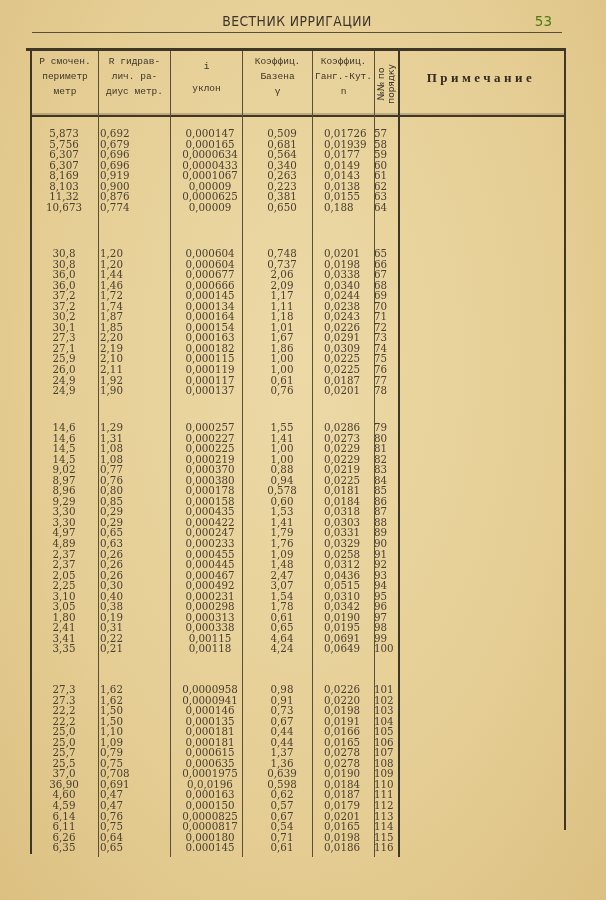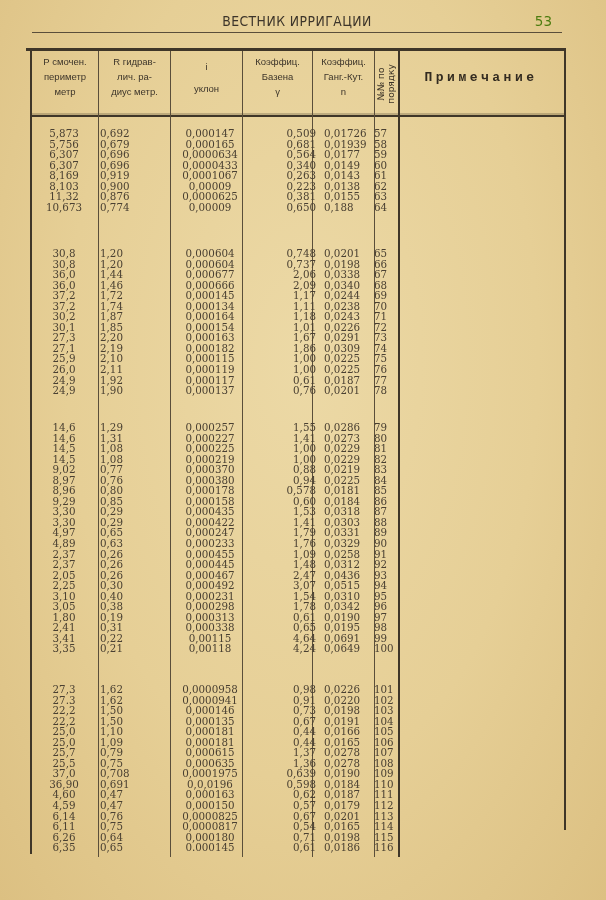--- a/index.html
+++ b/index.html
@@ -28,45 +28,45 @@
   }
   .top-rule { position: absolute; left: -4px; top: 0; width: 540px; height: 3px; background: #3f3628; }
   .outer-left { position: absolute; left: 0; top: 2px; width: 2px; height: 804px; background: #3f3628; }
   .outer-right { position: absolute; left: 534px; top: 2px; width: 2px; height: 780px; background: #3f3628; }
   .header-rule { position: absolute; left: 0; top: 67px; width: 536px; height: 2px; background: #3f3628;
     box-shadow: 0 -2px 0 rgba(63,54,40,0.25); }
   .vline { position: absolute; top: 3px; width: 1px; background: #5a4e3a; }
   .vline.thick { width: 2px; background: #3f3628; }
   .head-cell {
     position: absolute; top: 6px; height: 60px;
-    font-family: Liberation Sans, sans-serif; font-size: 9.5px; line-height: 15px;
+    font-family: Liberation Mono, monospace; font-size: 9.5px; line-height: 15px;
     text-align: center; color: #3d352a;
   }
   .head-cell div { white-space: nowrap; }
   .rotated-head {
     position: absolute; left: 345px; top: 6px; width: 22px; height: 60px;
   }
   .rotated-head span {
     position: absolute; left: 50%; top: 50%;
     transform: translate(-50%,-50%) rotate(-90deg);
     font-family: "DejaVu Sans", sans-serif; font-size: 9px; line-height: 10px;
     white-space: nowrap; text-align: center; display: block;
   }
   .remark-head {
     position: absolute; left: 370px; top: 22px; width: 162px; text-align: center;
-    font-family: Liberation Mono, monospace; font-weight: bold; font-size: 13px; letter-spacing: 3.5px;
+    font-family: Liberation Serif, serif; font-weight: bold; font-size: 13px; letter-spacing: 3.5px;
     color: #332b20;
   }
   .group { position: absolute; left: 0; width: 370px; }
   .row { position: relative; height: 10.55px; font-size: 10.3px; line-height: 10.55px; color: #4a4032; }
   .row span { position: absolute; top: 0; white-space: nowrap; }
   .c0 { left: 0; width: 68px; text-align: center; }
   .c1 { left: 70px; width: 70px; text-align: left; }
   .c2 { left: 148px; width: 64px; text-align: center; }
-  .c3 { left: 218px; width: 68px; text-align: right; }
+  .c3 { left: 218px; width: 68px; text-align: center; }
   .c4 { left: 294px; width: 50px; text-align: left; }
   .c5 { left: 344px; width: 26px; text-align: left; }
 </style>
 </head>
 <body>
 
 <div class="page-header">
   <div class="journal-title">ВЕСТНИК ИРРИГАЦИИ</div>
   <div class="page-number">53</div>
 </div>

